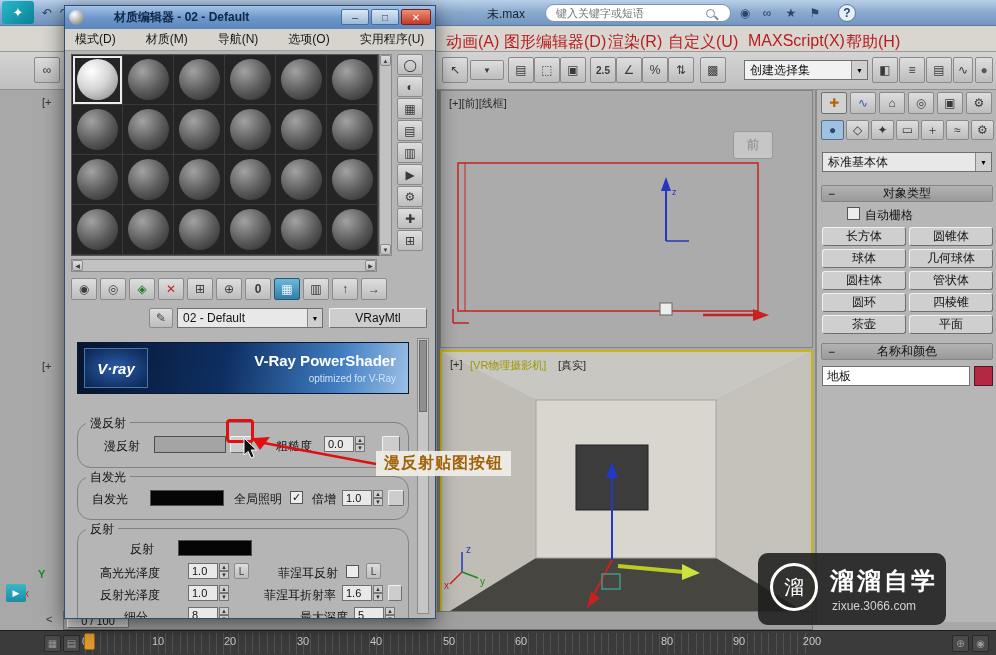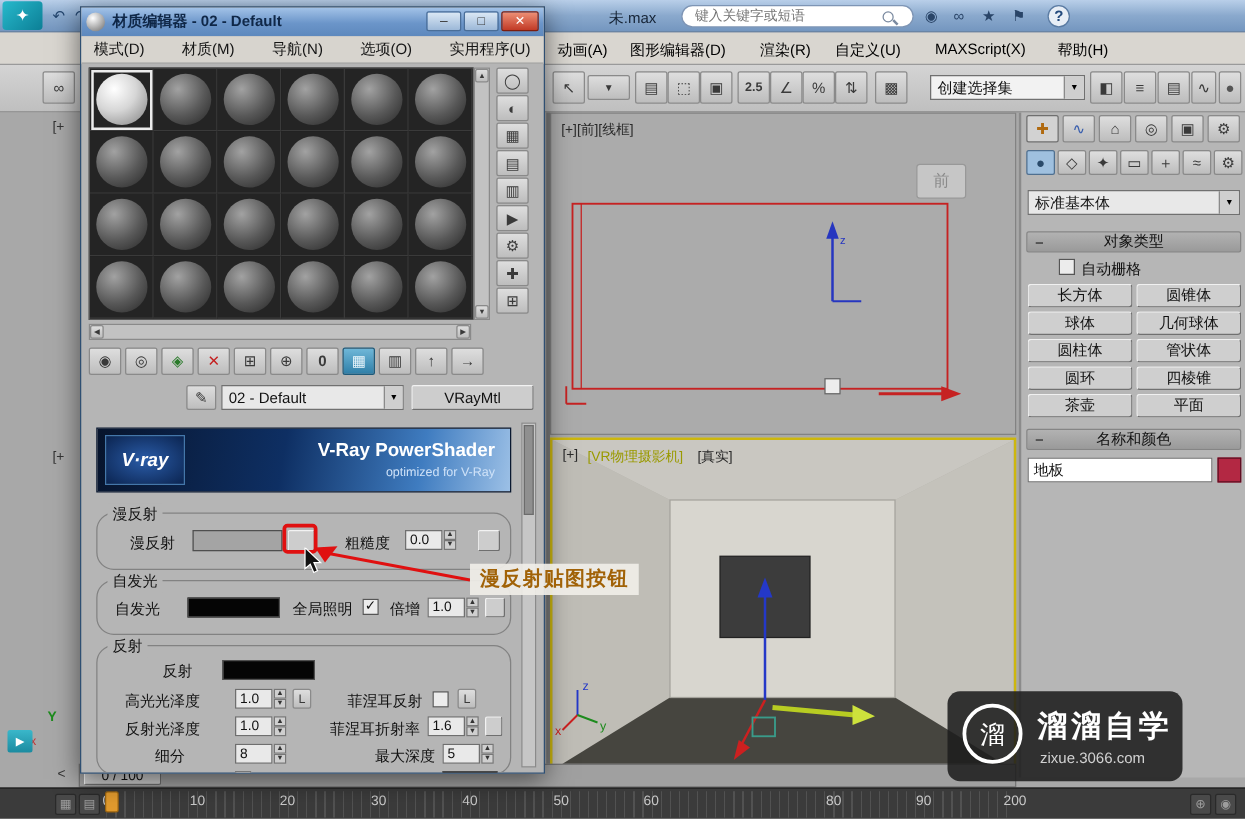--- a/index.html
+++ b/index.html
@@ -13,38 +13,38 @@
   .btn3{background:#cdcdcd;border-top:1px solid #f2f2f2;border-left:1px solid #f2f2f2;
         border-right:1px solid #6f6f6f;border-bottom:1px solid #6f6f6f;border-radius:2px;}
   .spin{display:flex;align-items:flex-start;}
   .spin .v{background:#e9e9e9;border:1px solid #6f6f6f;height:16px;min-width:30px;font-size:11px;
            padding:0 3px;display:flex;align-items:center;color:#111;}
   .spin .ar{display:flex;flex-direction:column;margin-left:1px;}
   .spin .ar span{font-size:6px;line-height:6px;color:#333;background:#cfcfcf;border:1px solid #777;
                  width:10px;height:8px;display:flex;align-items:center;justify-content:center;}
   .cb{width:13px;height:13px;background:#ececec;border:1px solid #555;font-size:11px;line-height:11px;
       text-align:center;color:#111;}
-  .gbox{position:absolute;border:1px solid #828282;border-radius:14px;}
+  .gbox{position:absolute;border:1px solid #828282;border-radius:14px;margin-top:12px;}
   .gtitle{position:absolute;top:-8px;left:8px;background:#b5b5b5;padding:0 4px;font-size:12px;color:#111;}
   .rollout{position:absolute;background:linear-gradient(#b2b2b2,#9a9a9a);border:1px solid #858585;
            border-radius:2px;font-size:12px;color:#111;display:flex;align-items:center;justify-content:center;}
   .objbtn{position:absolute;width:84px;height:19px;font-size:12px;color:#111;display:flex;align-items:center;
           justify-content:center;background:#cfcfcf;border-top:1px solid #f0f0f0;border-left:1px solid #f0f0f0;
           border-right:1px solid #707070;border-bottom:1px solid #707070;border-radius:3px;}
   .slotgrid{position:absolute;display:grid;grid-template-columns:repeat(6,51px);grid-auto-rows:50px;
             background:#111;border:1px solid #555;}
   .slot{position:relative;width:51px;height:50px;background:#242424;border-right:1px solid #3a3a3a;
         border-bottom:1px solid #3a3a3a;}
   .slot .ball{position:absolute;left:5px;top:4px;width:41px;height:41px;border-radius:50%;
         background:radial-gradient(circle at 35% 30%,#a2a2a2,#585858 55%,#2b2b2b 95%);}
   .slot.sel{outline:2px solid #ececec;outline-offset:-3px;}
   .slot.light .ball{background:radial-gradient(circle at 35% 30%,#ffffff,#d6d6d6 45%,#868686 95%);}
   .medtb{position:absolute;width:26px;height:22px;}
   .tick{position:absolute;top:4px;width:30px;text-align:center;font-size:11px;color:#c9c9c9;}
-  .menuitem{position:absolute;top:4px;font-size:12px;color:#000000;padding:2px 6px;}
+  .menuitem{position:absolute;top:4px;font-size:16px;color:#b91c1c;padding:2px 6px;}
 </style>
 </head>
 <body>
 
 <div class="root">
 
   <div class="abs" style="left:0;top:0;width:996px;height:26px;background:linear-gradient(#b9cfe9,#8aa9cd 50%,#7496bf);border-bottom:1px solid #5a7ba3;">
     <div class="abs" style="left:2px;top:1px;width:32px;height:23px;border-radius:3px;background:linear-gradient(135deg,#27b9cc,#0c7f96);
                 display:flex;align-items:center;justify-content:center;color:#fff;font-size:13px;">
       <span>✦</span>
@@ -255,21 +255,21 @@
     <div class="abs" style="left:12px;top:10px;width:48px;height:48px;border:3px solid #fff;border-radius:50%;display:flex;align-items:center;justify-content:center;color:#fff;font-size:20px;">
       <span>溜</span>
     </div>
     <span class="abs" style="left:72px;top:12px;font-size:24px;font-weight:bold;color:#fff;letter-spacing:3px;">溜溜自学</span>
     <span class="abs" style="left:74px;top:46px;font-size:12px;color:#d2d2d2;">zixue.3066.com</span>
   </div>
 
   <div class="abs" style="left:64px;top:5px;width:372px;height:614px;background:#b5b5b5;border:1px solid #2f4f72;
               box-shadow:0 5px 20px rgba(0,0,0,.55);z-index:50;overflow: hidden;">
 
-    <div class="abs" style="left:0;top:0;width:370px;height:23px;background:linear-gradient(#a3c3e8,#6b95c9 55%,#5d88bd);display:flex;align-items:center;">
+    <div class="abs" style="left:0;top:0;width:370px;height:23px;background:linear-gradient(#a3c3e8,#6b95c9 55%,#5d88bd);display:flex;align-items:center;gap:24px;">
       <span style="margin-left:4px;width:15px;height:15px;border-radius:50%;background:radial-gradient(circle at 35% 30%,#fff,#888 80%);"></span>
       <span style="margin-left:6px;font-size:12px;font-weight:bold;color:#0f2747;">材质编辑器 - 02 - Default</span>
       <span class="ic" style="position:absolute;left:276px;top:3px;width:28px;height:16px;background:linear-gradient(#dbe8f5,#9cb8d8);border:1px solid #4a6e98;font-size:11px;">–</span>
       <span class="ic" style="position:absolute;left:306px;top:3px;width:28px;height:16px;background:linear-gradient(#dbe8f5,#9cb8d8);border:1px solid #4a6e98;font-size:10px;">□</span>
       <span class="ic" style="position:absolute;left:336px;top:3px;width:30px;height:16px;background:linear-gradient(#ee8f75,#c13a26);border:1px solid #7c1d0e;color:#fff;font-size:10px;font-weight:bold;">✕</span>
     </div>
 
     <div class="abs" style="left:0;top:23px;width:370px;height:22px;background:#d7d4ce;border-bottom:1px solid #9e9e9e;display:flex;align-items:center;gap:30px;padding-left:10px;font-size:12px;color:#151515;">
       <span>模式(D)</span>
       <span>材质(M)</span>

